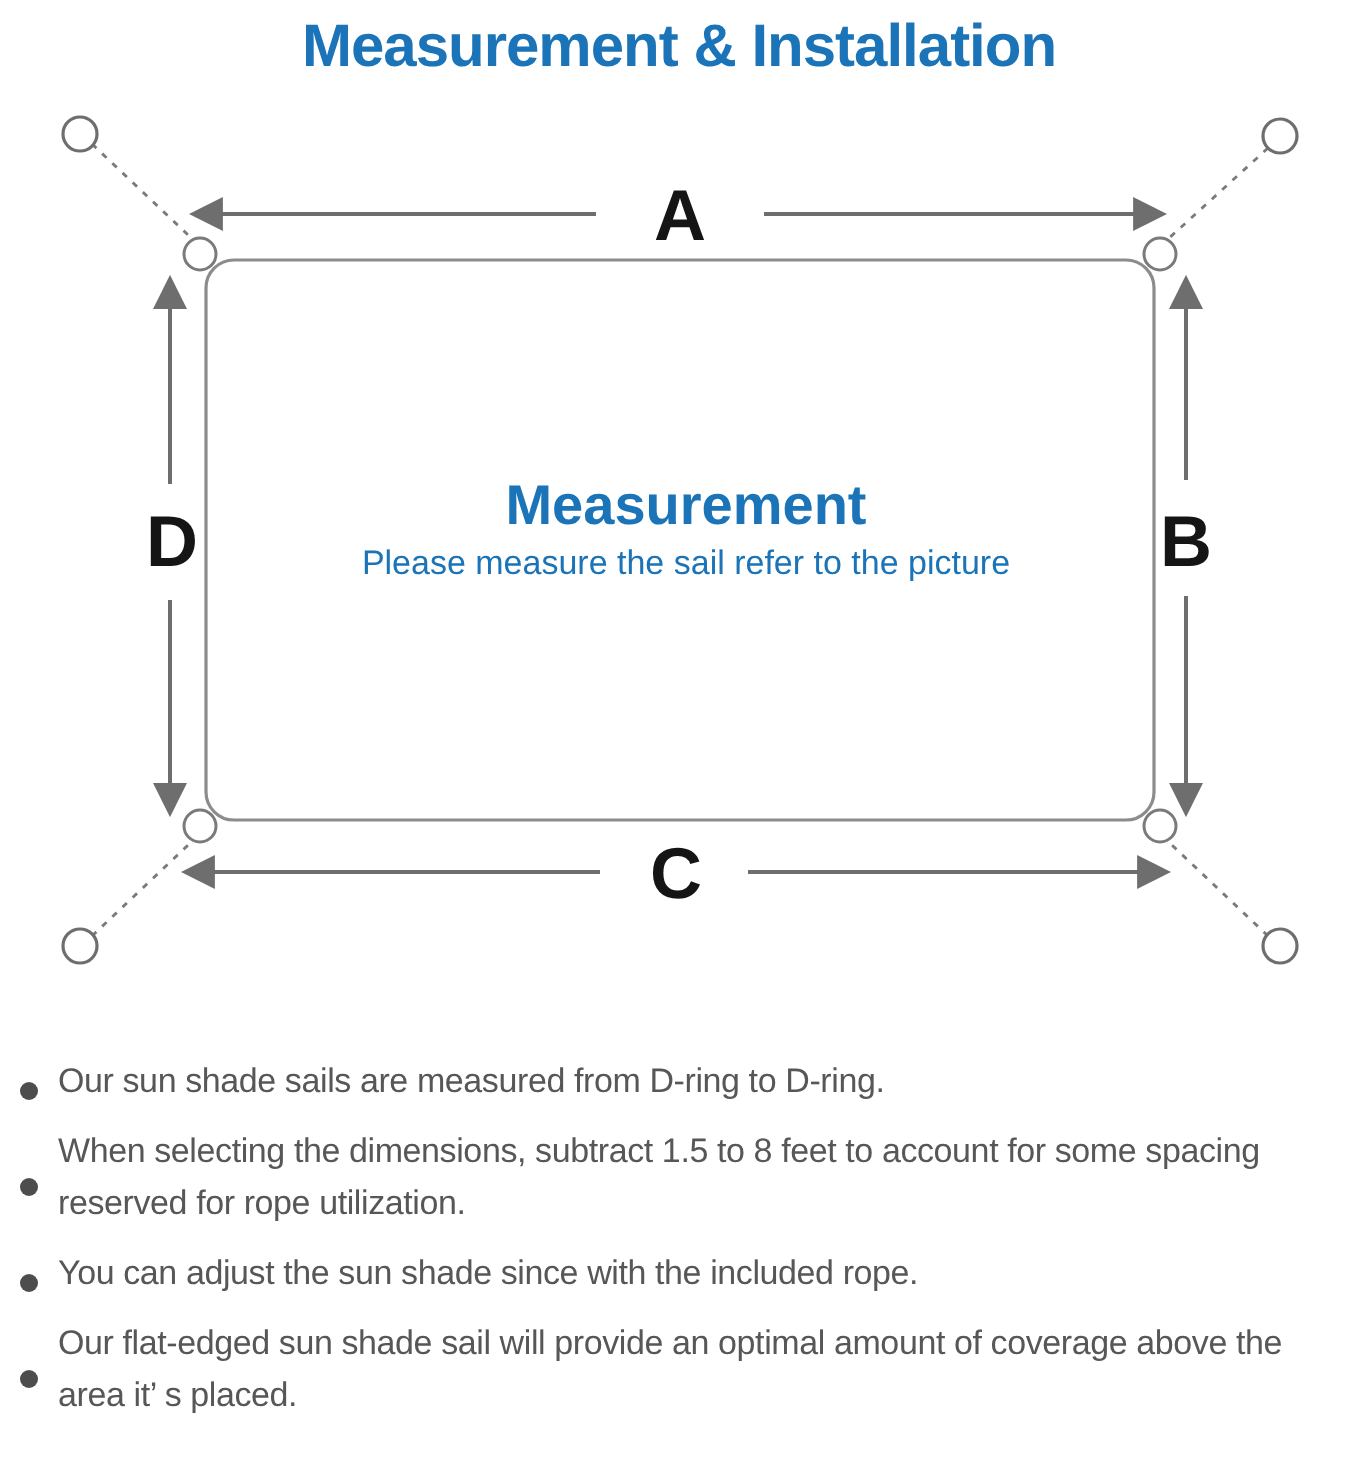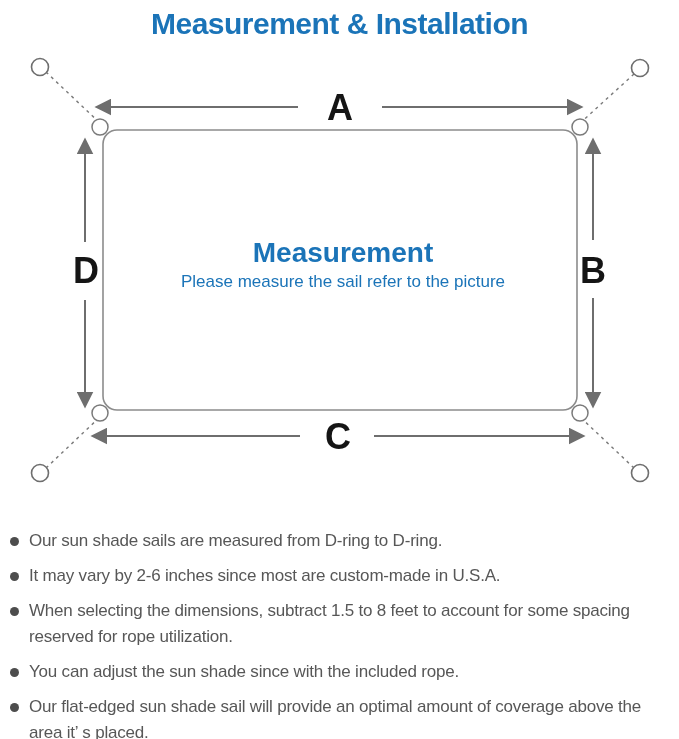--- a/index.html
+++ b/index.html
@@ -43,21 +43,21 @@
     font-family:"Liberation Sans","DejaVu Sans",sans-serif;
     font-size:17px;fill:var(--accent-blue);
   }
   .notes{
     list-style:none;
     margin-top:18px;
     padding:0 8px 0 8px;
   }
   .notes li{
     display:flex;
-    align-items:flex-start;
+    align-items:center;
     margin-bottom:9px;
     color:var(--body-text);
     font-size:17px;
     line-height:26px;
     letter-spacing:-0.2px;
   }
   .bullet{
     flex:0 0 auto;
     width:9px;height:9px;border-radius:50%;
     background:#4d4d4d;
@@ -118,24 +118,20 @@
     </svg>
   </div>
 
   <ul class="notes">
     <li>
       <span class="bullet"></span>
       <span>Our sun shade sails are measured from D-ring to D-ring.</span>
     </li>
     <li>
       <span class="bullet"></span>
-      <span>It may vary by 2-6 inches since most are custom-made in U.S.A.</span>
-    </li>
-    <li>
-      <span class="bullet"></span>
       <span>When selecting the dimensions, subtract 1.5 to 8 feet to account for some spacing reserved for rope utilization.</span>
     </li>
     <li>
       <span class="bullet"></span>
       <span>You can adjust the sun shade since with the included rope.</span>
     </li>
     <li>
       <span class="bullet"></span>
       <span>Our flat-edged sun shade sail will provide an optimal amount of coverage above the area it’ s placed.</span>
     </li>

